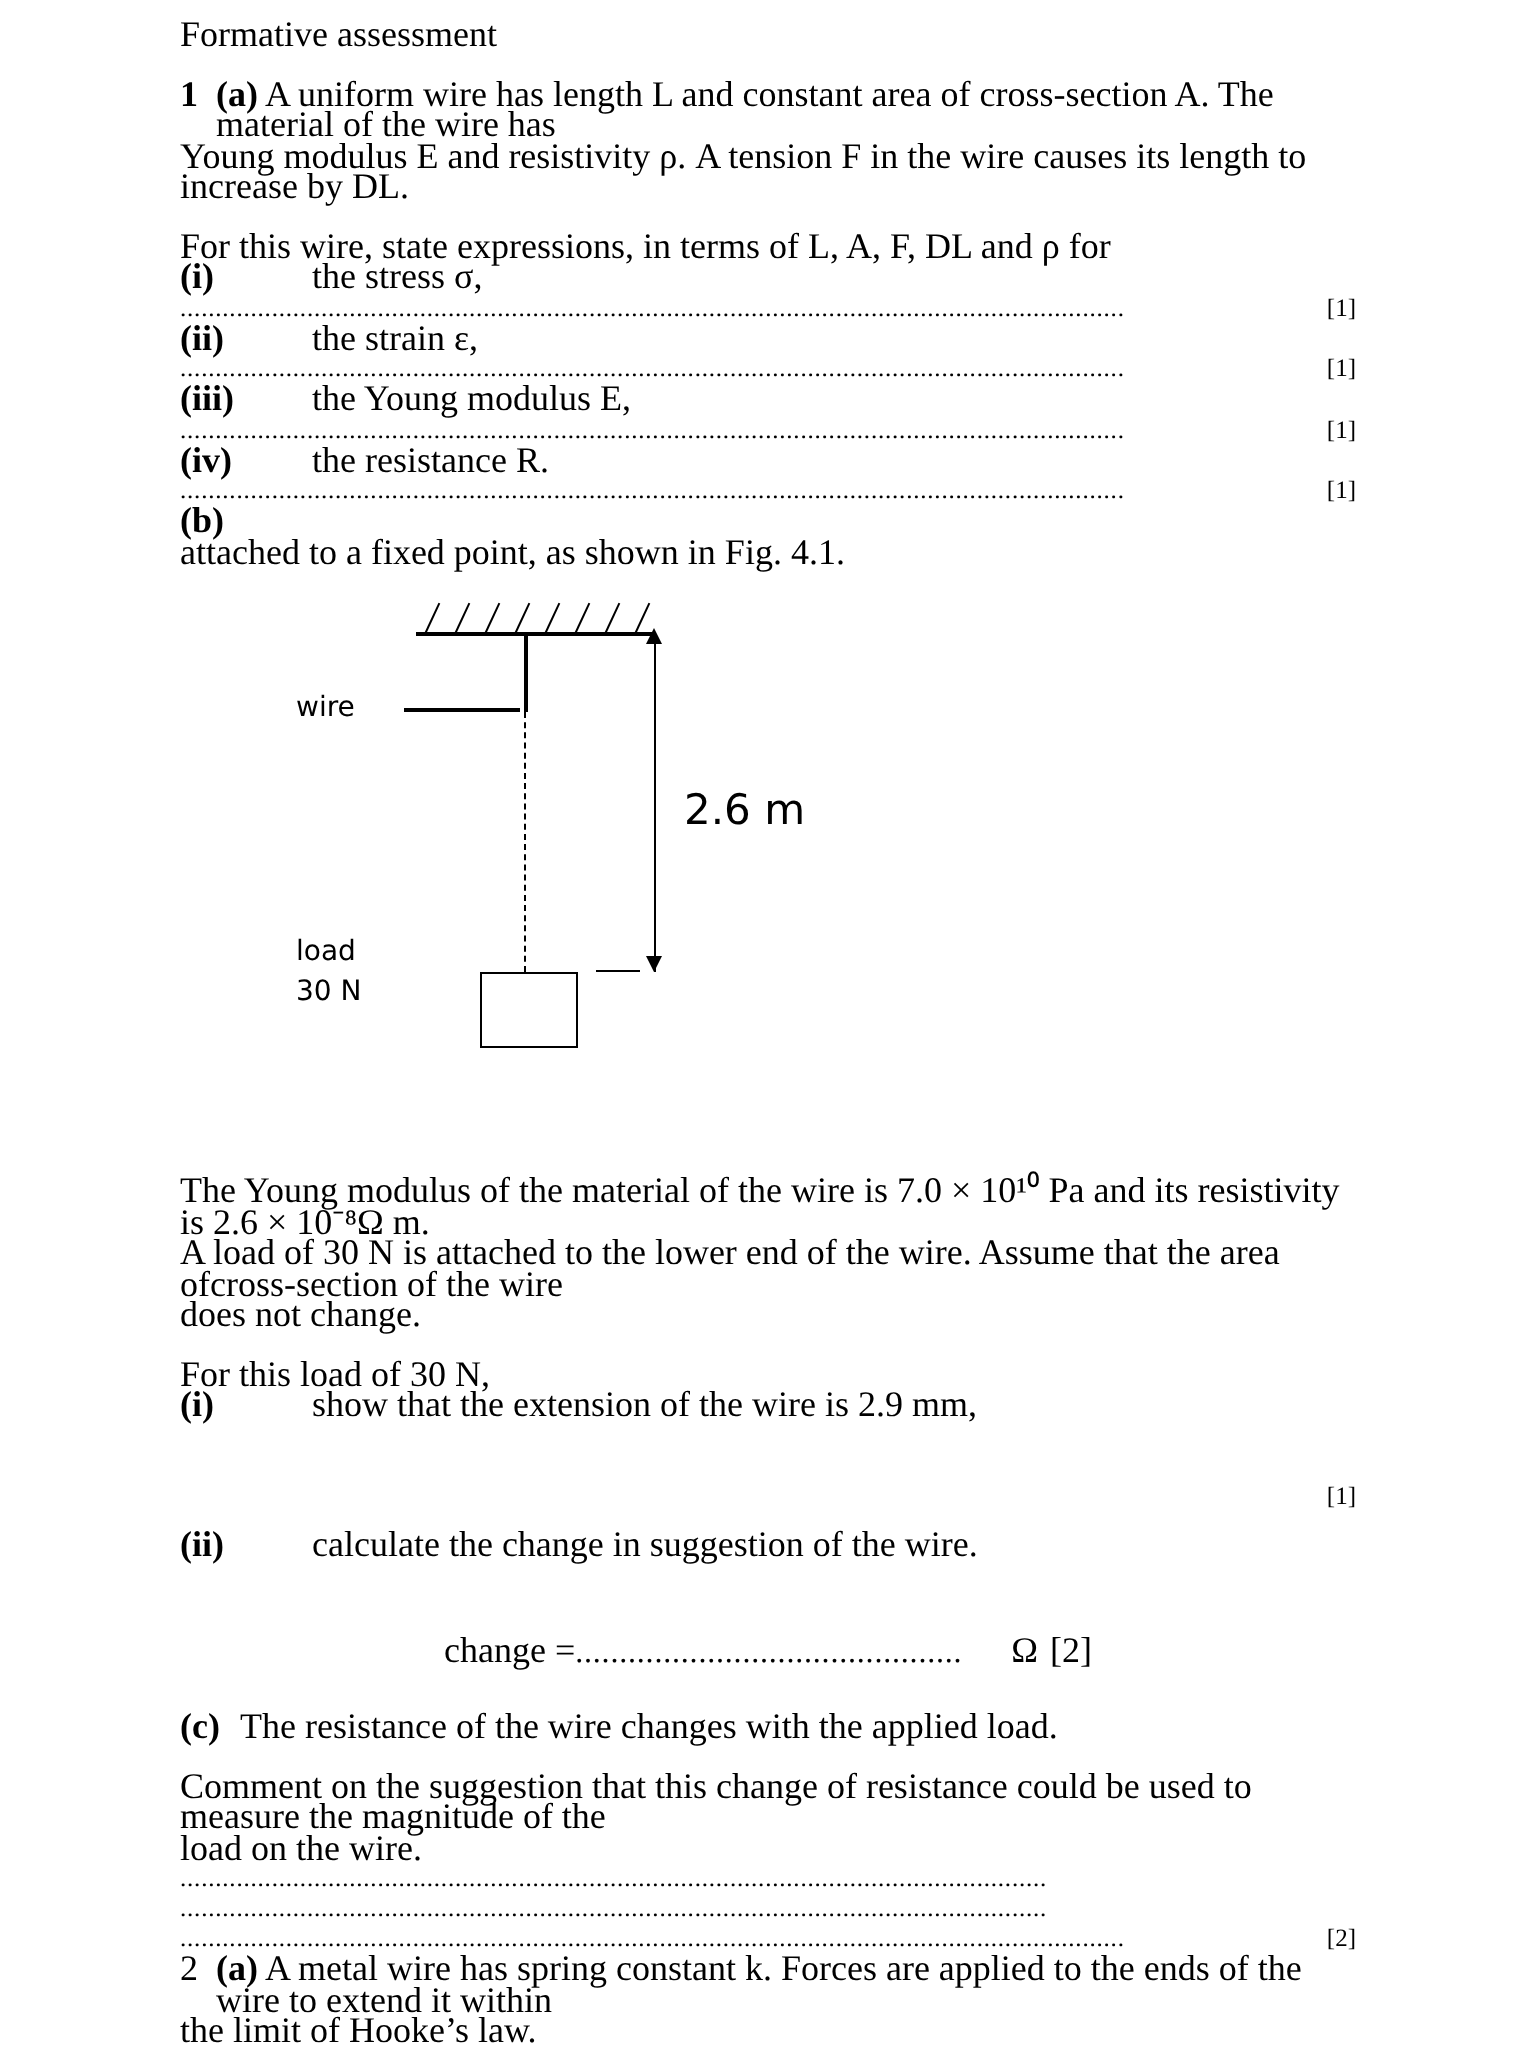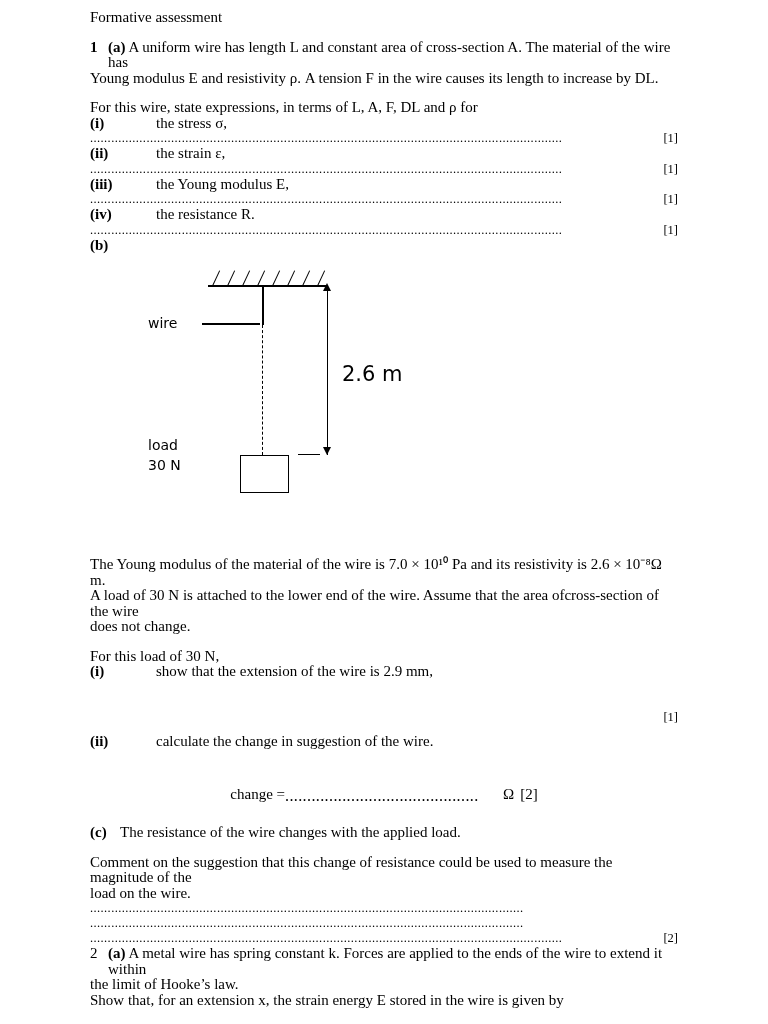--- a/index.html
+++ b/index.html
@@ -21,21 +21,21 @@
     height: 1024px;
     padding: 0;
   }
   .content {
     position: absolute;
     left: 90px;
     top: 10px;
     width: 588px;
   }
   .line {
-    font-size: 15px;
+    font-size: 18px;
     line-height: 15.5px;
   }
   .gap-sm { height: 9px; }
   .gap-md { height: 14px; }
   .gap-lg { height: 20px; }
   .bold { font-weight: bold; }
   .row {
     display: flex;
     align-items: baseline;
   }
@@ -276,20 +276,21 @@
       <span>the resistance R.</span>
     </div>
     <div class="dotrow">
       <span class="dots">......................................................................................................................................</span>
       <span class="mark">[1]</span>
     </div>
 
     <div class="row line">
       <span class="lbl bold">(b)</span>
     </div>
+    <div class="line">attached to a fixed point, as shown in Fig. 4.1.</div>
 
     <div class="gap-md"></div>
 
     <div class="figure">
       <div class="fig-wrap">
         <div class="hatch">
           <i style="left:4px"></i>
             <i style="left:19px"></i>
             <i style="left:34px"></i>
           <i style="left:49px"></i>

